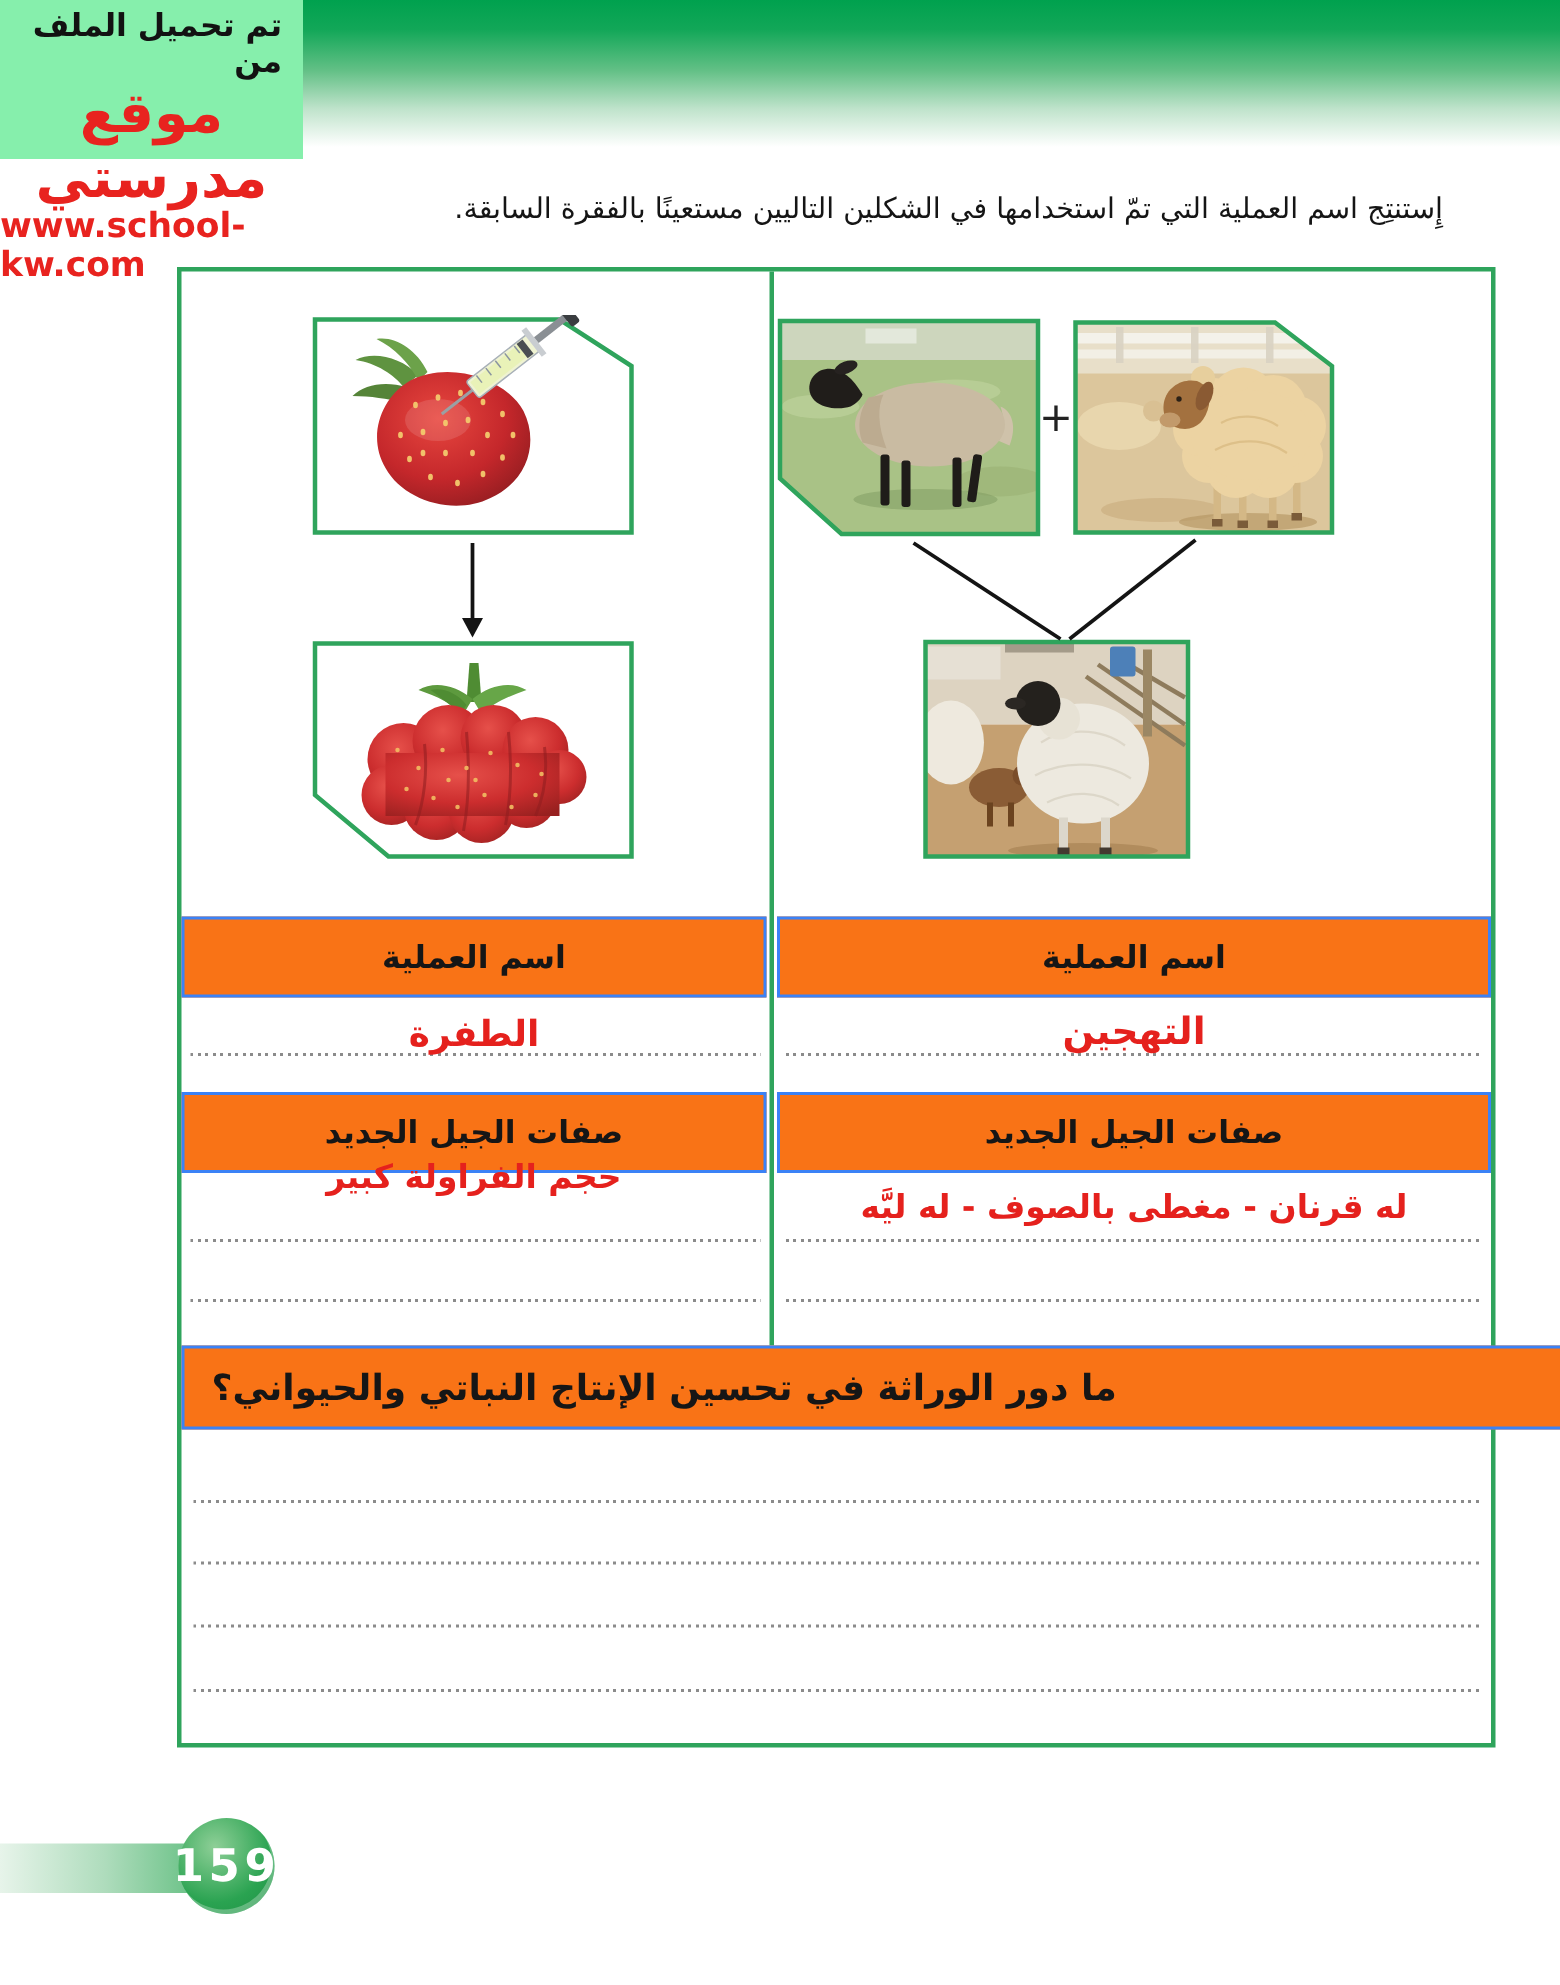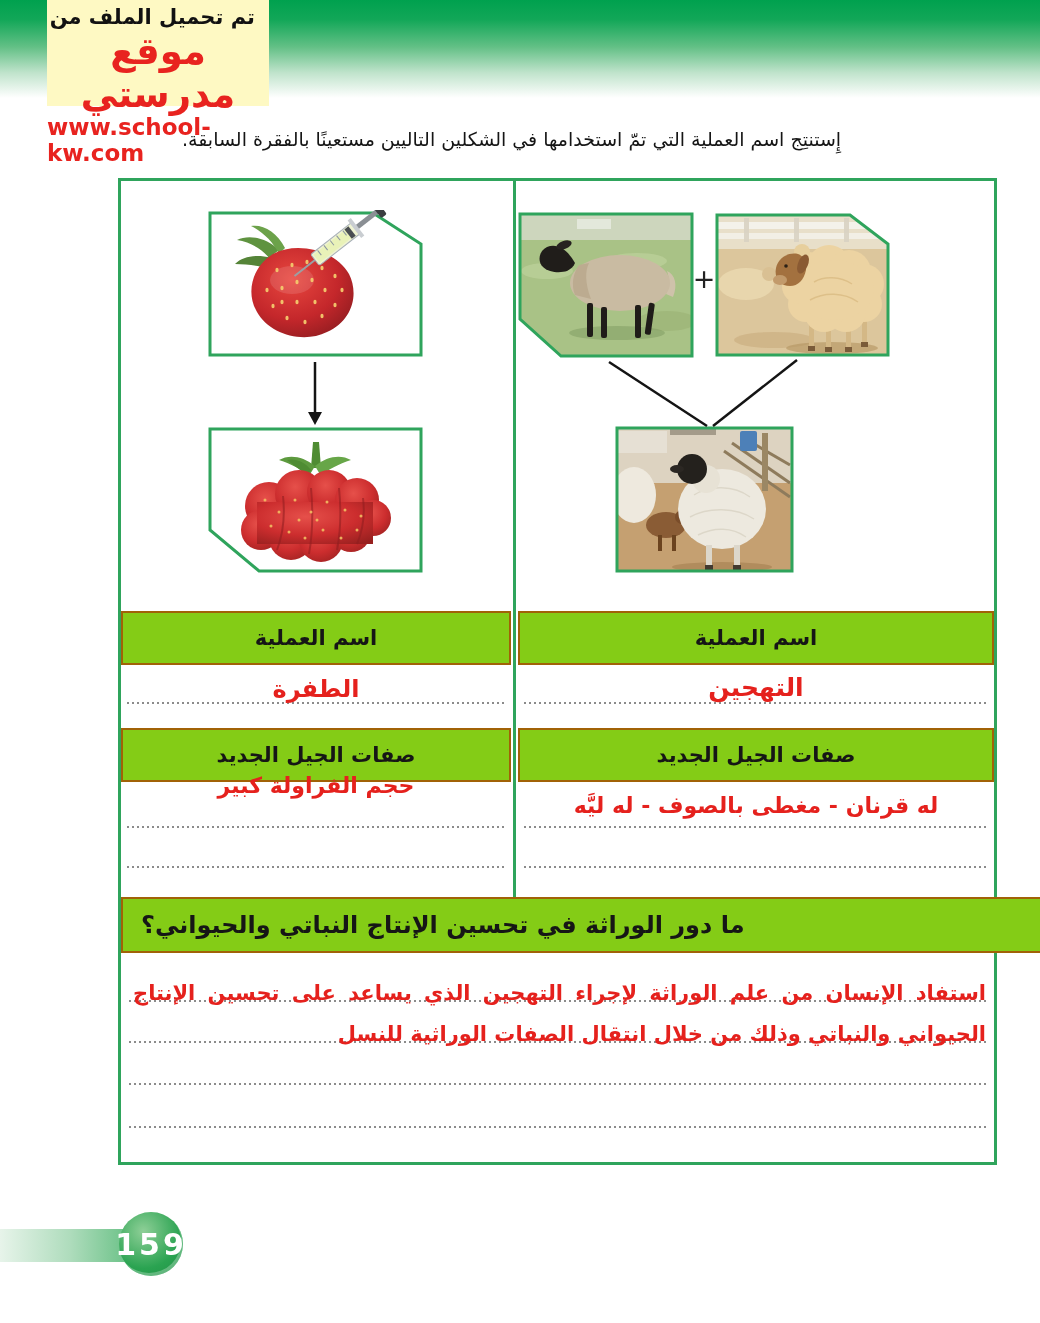--- a/index.html
+++ b/index.html
@@ -2,38 +2,38 @@
 <html lang="ar"><head>
 <meta charset="utf-8">
 <style>
   html,body{margin:0;padding:0;background:#fff;}
   #page{position:relative;width:1040px;height:1323px;background:#ffffff;overflow:hidden;
         font-family:"DejaVu Sans",sans-serif;}
 
   
   .banner{position:absolute;left:0;top:0;width:1040px;height:98px;
           background:linear-gradient(180deg,#00a14e 0%,#12a758 20%,#63c086 48%,#bfe3cb 74%,#ffffff 100%);}
-  .logoBox{position:absolute;left:0;top:0;width:222px;height:106px;background:#fef9c3;
-           box-sizing:border-box;padding-top:5px;margin-left:47px;}
+  .logoBox{position:absolute;left:0;top:0;width:202px;height:106px;background:#86efac;
+           box-sizing:border-box;padding-top:5px;}
   .dlLine{direction:rtl;color:#121212;font-weight:bold;font-size:21px;text-align:right;
           padding-right:14px;}
   .siteName{color:#e8231f;font-weight:bold;font-size:37px;direction:rtl;text-align:center;
             margin-top:1px;}
   .siteUrl{color:#e8231f;font-weight:bold;font-size:23px;margin-top:-2px;}
 
   
-  .instruction{position:absolute;top:124px;right:78px;width:780px;direction:rtl;text-align:left;
+  .instruction{position:absolute;top:124px;right:78px;width:780px;direction:rtl;text-align:right;
                font-size:19px;color:#151515;line-height:30px;}
 
   
   .tbl{position:absolute;left:118px;top:178px;width:879px;height:987px;border:3px solid #2fa45c;
        box-sizing:border-box;background:#fff;}
   .vdiv{position:absolute;left:392px;top:0;width:3px;height:716px;background:#2fa45c;}
 
-  .cellGreen{position:absolute;background:#84cc16;border:2px solid #a16207;box-sizing:border-box;
+  .cellGreen{position:absolute;background:#f97316;border:2px solid #3b82f6;box-sizing:border-box;
              display:flex;align-items:center;justify-content:center;color:#161616;font-weight:bold;
              font-size:21px;direction:rtl;}
   #h1L{left:0;top:430px;width:390px;height:54px;}
   #h1R{left:397px;top:430px;width:476px;height:54px;}
   #h2L{left:0;top:547px;width:390px;height:54px;}
   #h2R{left:397px;top:547px;width:476px;height:54px;}
   #qRow{left:0;top:716px;width:962px;height:56px;justify-content:flex-end;
         padding-left:18px;padding-right:95px;font-size:24px;}
 
   .redAns{position:absolute;color:#e5211d;font-weight:bold;direction:rtl;text-align:center;}
@@ -349,19 +349,18 @@
     <div class="dot" id="dTR2"></div>
     <div class="redAns" id="ansTL">حجم الفراولة كبير</div>
     <div class="redAns" id="ansTR">له قرنان - مغطى بالصوف - له ليَّه</div>
 
     <div class="cellGreen" id="qRow">ما دور الوراثة في تحسين الإنتاج النباتي والحيواني؟</div>
 
     <div class="dot" id="dB1"></div>
     <div class="dot" id="dB2"></div>
     <div class="dot" id="dB3"></div>
     <div class="dot" id="dB4"></div>
-    <div class="bigAnswer">استفاد الإنسان من علم الوراثة لإجراء التهجين الذي يساعد على تحسين الإنتاج الحيواني والنباتي وذلك من خلال انتقال الصفات الوراثية للنسل</div>
   </div>
 
   <div class="pgBar"></div>
   <div class="pgCircle">159</div>
 
 </div>
 
 </body></html>

